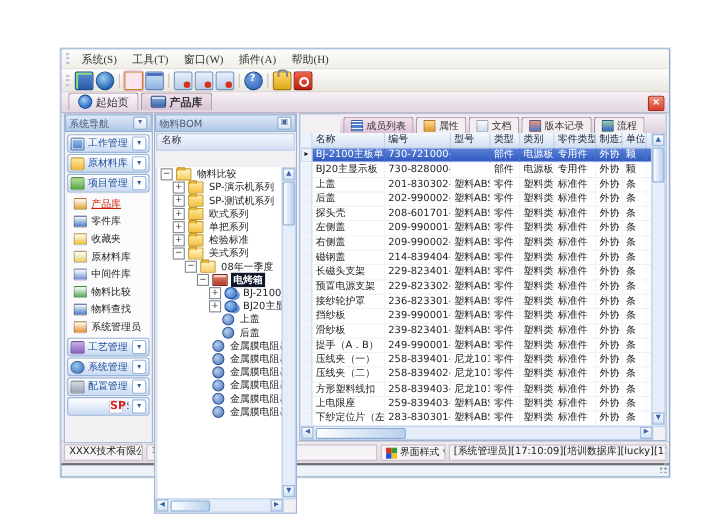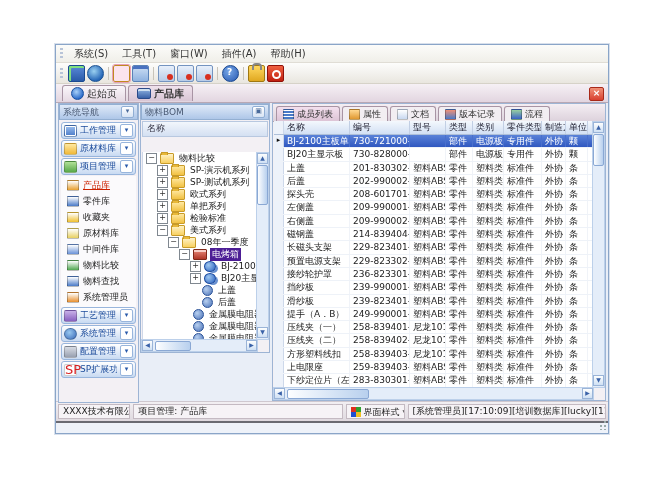--- a/index.html
+++ b/index.html
@@ -1,40 +1,40 @@
 <!DOCTYPE html>
 <html><head>
 <meta charset="utf-8">
 <style>
   html,body{margin:0;padding:0;background:#fff;font-family:"DejaVu Sans","Liberation Sans",sans-serif;}
   .canvas{position:relative;width:660px;height:477px;background:#fff;overflow:hidden;}
   .window{position:absolute;left:55px;top:44px;width:552px;height:388px;background:#eef2f9;border:1px solid #8aa5c8;box-shadow:0 0 0 1px #d8e0ec;font-size:10px;color:#222;}
   
   .menubar{height:17px;background:linear-gradient(#fcfcfa,#f0efe9);display:flex;align-items:center;border-bottom:1px solid #e0ddd5;}
   .grip{width:3px;height:11px;margin:0 4px;background:repeating-linear-gradient(#b8c4d8 0 2px,transparent 2px 4px);}
-  .menu-item{padding:14px 7px;color:#333;}
+  .menu-item{padding:14px 7px;color:#333;font-family:Liberation Serif, serif;}
   
   .toolbar{height:20px;background:linear-gradient(#fdfdfc,#e9e6df);display:flex;align-items:center;border-bottom:1px solid #d6d2c8;}
   .tbicon{width:15px;height:15px;margin:0 1px;border-radius:2px;position:relative;}
   .tbicon.active{outline:1px solid #e8a0b8;background:#fbe4ee;}
   .tb-sep{width:1px;height:13px;background:#c8c4ba;margin:0 3px;}
   [data-name="monitor-icon"]{background:linear-gradient(#5a8ad8,#2a5aa8);border:1px solid #1a4a90;box-shadow:inset 2px 2px 0 #80e080;}
   [data-name="globe-icon"]{background:radial-gradient(circle at 40% 35%,#9ad0f0,#2868b8 70%);border-radius:50%;border:1px solid #1a5090;}
   [data-name="open-folder-icon"]{background:linear-gradient(#ffe49a,#f0b840);border:1px solid #c08a20;}
   [data-name="windows-icon"]{background:linear-gradient(#cfe0f5,#8fb2e0);border:1px solid #5a82b8;box-shadow:inset 0 3px 0 #4a72c0;}
   [data-name="close-window-icon"],[data-name="window-badge-icon"],[data-name="window-badge2-icon"]{background:linear-gradient(#e8f0fb,#b8cce8);border:1px solid #7494c0;}
   [data-name="close-window-icon"]::after,[data-name="window-badge-icon"]::after,[data-name="window-badge2-icon"]::after{content:"";position:absolute;right:1px;bottom:1px;width:6px;height:6px;border-radius:50%;background:#d83020;}
   [data-name="help-icon"]{background:radial-gradient(circle at 40% 35%,#78a8e8,#2858b0);border-radius:50%;border:1px solid #1a488f;}
   [data-name="help-icon"]::after{content:"?";position:absolute;left:4px;top:1px;color:#fff;font-size:9px;font-weight:bold;}
   [data-name="lock-icon"]{background:linear-gradient(#ffd860,#e0a820);border:1px solid #a07810;border-radius:2px;}
   [data-name="lock-icon"]::before{content:"";position:absolute;left:3px;top:-3px;width:6px;height:5px;border:2px solid #888;border-bottom:none;border-radius:4px 4px 0 0;}
   [data-name="logout-icon"]{background:linear-gradient(#f06040,#c02010);border:1px solid #901008;}
   [data-name="logout-icon"]::after{content:"";position:absolute;left:4px;top:4px;width:5px;height:5px;border:2px solid #fff;border-radius:50%;}
   
-  .tabstrip{height:18px;background:linear-gradient(#f6f0f5,#e2d5e0);display:flex;align-items:center;padding-left:6px;position:relative;border-bottom:1px solid #b8a8b4;}
+  .tabstrip{height:18px;background:linear-gradient(#f6f0f5,#e2d5e0);display:flex;align-items:flex-start;padding-left:6px;position:relative;border-bottom:1px solid #b8a8b4;}
   .page-tab{display:flex;align-items:center;gap:3px;height:15px;padding:0 8px;margin-right:2px;border:1px solid #a894a4;border-bottom:none;border-radius:3px 3px 0 0;background:linear-gradient(#faf6fa,#e6dae4);color:#333;}
   .page-tab.active{background:linear-gradient(#efe2ec,#d9c6d5);font-weight:bold;}
   [data-name="start-page-icon"]{width:11px;height:11px;border-radius:50%;background:radial-gradient(circle at 40% 35%,#a8d0f8,#2868c8 75%);border:1px solid #1850a0;}
   [data-name="product-library-icon"]{width:12px;height:9px;background:linear-gradient(#8fb2e0,#3a62a8);border:1px solid #2a4a88;border-radius:2px;box-shadow:inset 0 2px 0 #cfe0f0;}
   .close-page{position:absolute;right:4px;top:3px;width:13px;height:12px;background:linear-gradient(#f09078,#d84030);border:1px solid #a82818;border-radius:2px;color:#fff;font-size:9px;line-height:11px;text-align:center;font-weight:bold;}
   
   .main{position:relative;height:298px;background:#e9eef7;}
   .panel-hdr{height:14px;background:linear-gradient(#dfe9f8,#aec6e8);border:1px solid #93afd2;display:flex;align-items:center;justify-content:space-between;padding:0 3px;color:#4a5a74;font-size:9px;}
   .hdr-btn{width:11px;height:10px;background:linear-gradient(#fff,#d8e4f4);border:1px solid #90aed4;border-radius:2px;font-size:7px;line-height:9px;text-align:center;color:#4a6a9a;}
   
@@ -48,47 +48,47 @@
   .nav-item .ni-icon{width:10px;height:9px;border-radius:1px;border:1px solid rgba(0,0,0,.25);}
   .nav-item.selected .nlbl{color:#cc2200;text-decoration:underline;}
   .gicon{width:11px;height:10px;border-radius:2px;flex:none;border:1px solid rgba(0,0,0,.2);}
   [data-name="work-mgmt-icon"]{background:linear-gradient(#9ec0ee,#4a7ac8);box-shadow:inset 0 0 0 1px #fff;}
   [data-name="doc-mgmt-icon"]{background:linear-gradient(#ffe9a2,#f0b838);}
   [data-name="project-mgmt-icon"]{background:linear-gradient(#b0e098,#58a848);}
   [data-name="product-mgmt-icon"]{background:linear-gradient(#f8c888,#d88830);}
   [data-name="process-mgmt-icon"]{background:linear-gradient(#c8b0e8,#8860c0);}
   [data-name="system-mgmt-icon"]{background:radial-gradient(circle at 40% 35%,#98c8f0,#3868b8);border-radius:50%;}
   [data-name="config-mgmt-icon"]{background:linear-gradient(#d8dce4,#98a0b0);}
-  [data-name="sp-extension-icon"]{background:#fff;color:#d82020;font-size:13px;font-weight:normal;text-align:center;line-height:9px;}
-  
-  .bom{position:absolute;left:84px;top:0;width:130px;height:250px;background:#f3f0f4;border:1px solid #9db4d4;box-sizing:border-box;}
+  [data-name="sp-extension-icon"]{background:#fff;color:#d82020;font-size:10px;font-weight:bold;text-align:center;line-height:9px;margin-left:35px;}
+  
+  .bom{position:absolute;left:84px;top:0;width:130px;height:364px;background:#f3f0f4;border:1px solid #9db4d4;box-sizing:border-box;}
   .bom-tabs{height:17px;display:flex;align-items:flex-end;background:linear-gradient(#f4eef3,#ddd2dc);padding-left:3px;border-bottom:1px solid #b0a4ae;}
   .btab{height:14px;padding:0 7px;border:1px solid #a894a4;border-bottom:none;border-radius:3px 3px 0 0;background:#f2eef2;font-size:9px;line-height:14px;color:#333;margin-right:2px;}
   .btab.active{background:linear-gradient(#f3e4ef,#dcc8d8);}
   .colhdr{height:14px;margin:1px;background:linear-gradient(#f2f6fc,#d4e0f2);border:1px solid #b8c8e0;font-size:9px;line-height:13px;padding-left:4px;color:#334;}
   .tree{position:absolute;left:1px;right:12px;top:48px;bottom:12px;background:#fff;overflow:hidden;border-left:1px solid #d0d8e8;}
   .trow{height:12px;display:flex;align-items:center;gap:3px;white-space:nowrap;font-size:9px;}
   .expbox{width:9px;height:9px;flex:none;border:1px solid #808890;background:#fff;font-size:8px;line-height:7px;text-align:center;color:#333;}
   .ticon{flex:none;}
   .ticon.folder,.ticon.folder-open{width:12px;height:9px;background:linear-gradient(#ffe9a2,#f2c142);border:1px solid #c89b29;border-radius:1px;position:relative;}
   .ticon.folder-open{background:linear-gradient(#fff3c8,#f8d060);}
   .ticon.folder::before,.ticon.folder-open::before{content:"";position:absolute;left:0;top:-2px;width:5px;height:2px;background:#e8b838;border:1px solid #c89b29;border-bottom:none;}
   .ticon.part{width:9px;height:9px;border-radius:50%;background:radial-gradient(circle at 35% 35%,#b8d0f0,#4a72b8);border:1px solid #2a5298;}
   .ticon.assembly{width:10px;height:9px;border-radius:50%;background:radial-gradient(circle at 35% 35%,#a0c8f0,#2a62c0);border:1px solid #1a4aa0;box-shadow:3px 2px 0 -1px #6890d0;}
   .ticon.product{width:12px;height:9px;background:linear-gradient(#e88878,#b03828);border:1px solid #802818;border-radius:1px;box-shadow:inset 0 2px 0 #f8d0c8;}
   .tlabel{padding:0 2px;}
-  .trow.selected .tlabel{background:#4c1d95;color:#fff;}
+  .trow.selected .tlabel{background:#0f172a;color:#fff;font-weight:bold;}
   
   .vscroll{position:absolute;width:11px;background:#e4edf9;border:1px solid #bcd0ea;}
   .hscroll{position:absolute;height:11px;background:#e4edf9;border:1px solid #bcd0ea;display:flex;align-items:center;}
   .sb-btn{width:9px;height:9px;background:linear-gradient(#fdfefe,#cfe0f4);border:1px solid #9ab4d8;color:#3a62a8;font-size:6px;line-height:8px;text-align:center;flex:none;}
   .sb-thumb{background:linear-gradient(90deg,#fdfeff,#b8d0ee);border:1px solid #8aa8d4;border-radius:2px;}
   .vscroll .sb-btn{margin:0 0 1px 0;}
   
-  .detail{position:absolute;left:216px;top:0;width:334px;height:298px;background:#f3f0f4;border:1px solid #9db4d4;box-sizing:border-box;}
+  .detail{position:absolute;left:216px;top:0;width:334px;height:298px;background:#f3f0f4;border:1px solid #9db4d4;box-sizing:border-box;padding-left:36px;}
   .dtabs{height:17px;display:flex;align-items:flex-end;background:linear-gradient(#f4eef3,#ddd2dc);padding-left:3px;border-bottom:1px solid #b0a4ae;}
   .dtab{height:14px;padding:0 6px;display:flex;align-items:center;gap:3px;border:1px solid #a894a4;border-bottom:none;border-radius:3px 3px 0 0;background:#f2eef2;font-size:9px;color:#333;margin-right:2px;}
   .dtab.active{background:linear-gradient(#f3e0ee,#ddc4d6);}
   .dticon{width:9px;height:9px;border-radius:1px;border:1px solid rgba(0,0,0,.25);}
   [data-name="member-list-icon"]{background:repeating-linear-gradient(#fff 0 1px,#4a7ac8 1px 3px);}
   [data-name="property-icon"]{background:linear-gradient(#ffd890,#e09830);}
   [data-name="document-icon"]{background:linear-gradient(#fff,#c8d8f0);}
   [data-name="version-record-icon"]{background:linear-gradient(#f09078,#4a7ac8);}
   [data-name="workflow-icon"]{background:linear-gradient(#98d0a0,#3a62c8);}
   .tblwrap{position:absolute;left:1px;top:17px;right:12px;bottom:12px;background:#fff;overflow:hidden;}

